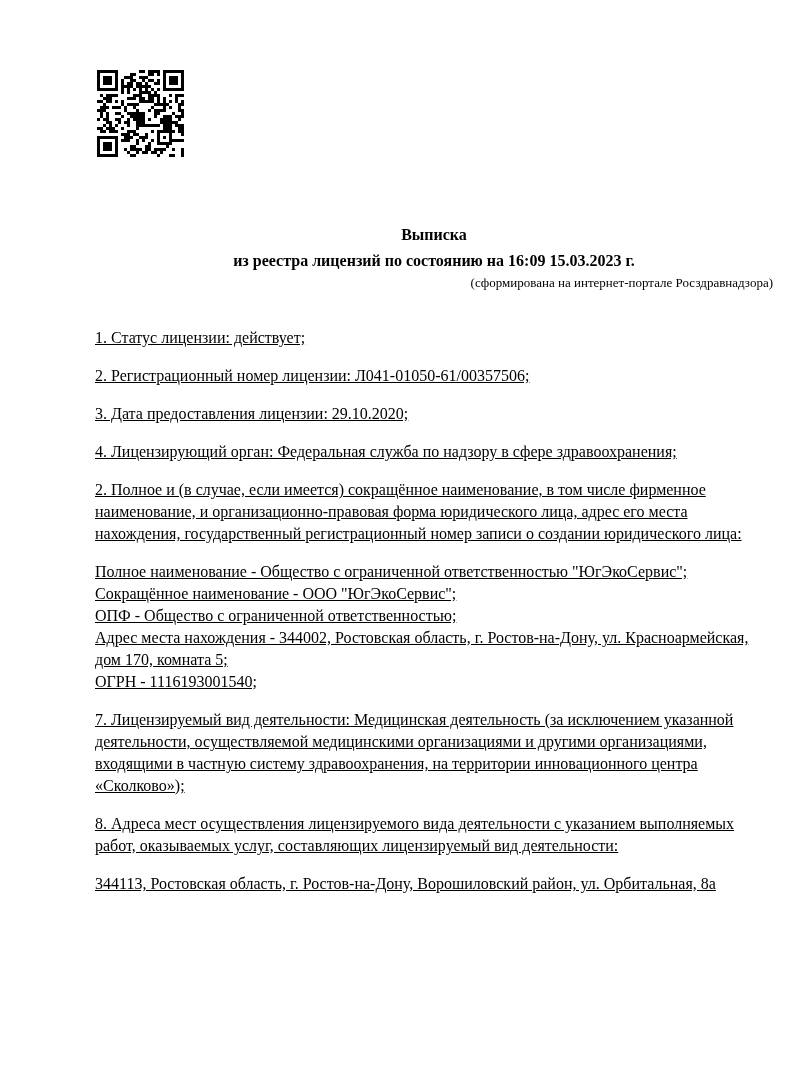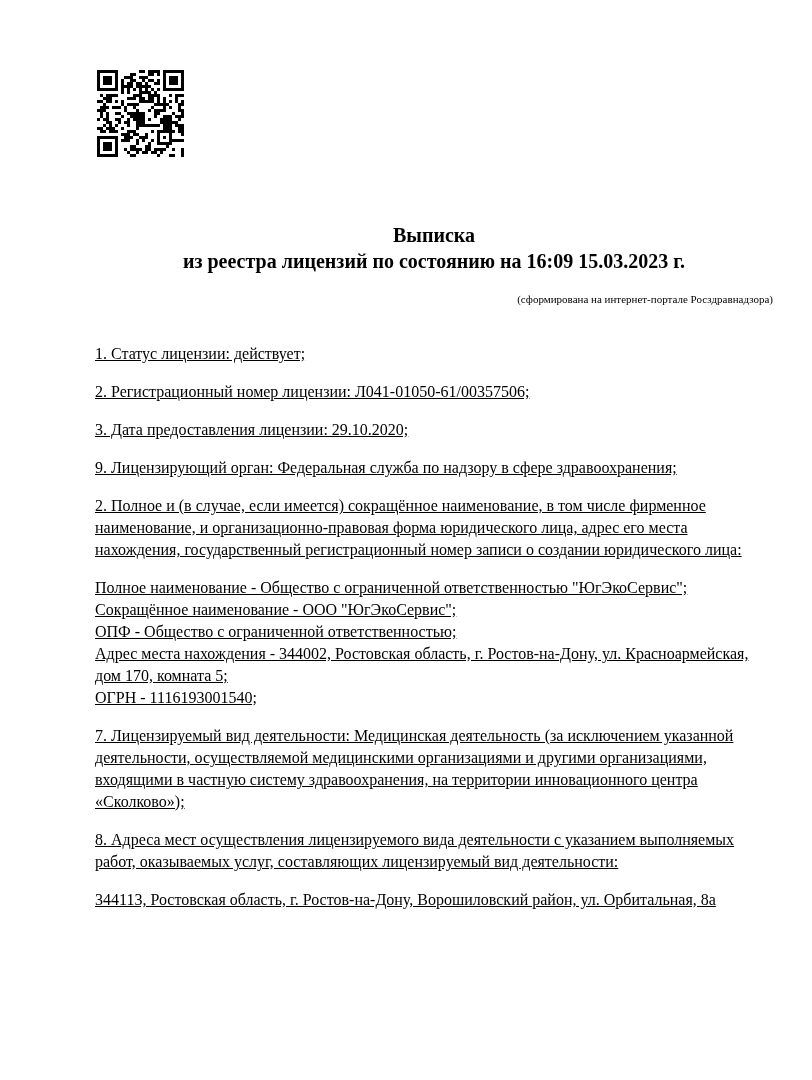--- a/index.html
+++ b/index.html
@@ -25,27 +25,27 @@
     display: block;
     width: 87px;
     height: 87px;
     margin-top: 70px;
     margin-left: 2px;
   }
   .title {
     margin-top: 65px;
     text-align: center;
     font-weight: bold;
-    font-size: 20px;
+    font-size: 16px;
     line-height: 26px;
   }
   .subtitle {
-    margin-top: 16px;
+    margin-top: 0;
     text-align: right;
-    font-size: 11px;
+    font-size: 13px;
     line-height: 18px;
   }
   .body-text {
     margin-top: 35px;
     text-decoration: underline;
   }
   .body-text p {
     margin: 0 0 16px 0;
   }
   .company-block div {
@@ -478,21 +478,21 @@
     <div>Выписка</div>
     <div>из реестра лицензий по состоянию на 16:09 15.03.2023 г.</div>
   </div>
 
   <div class="subtitle">(сформирована на интернет-портале Росздравнадзора)</div>
 
   <div class="body-text">
     <p>1. Статус лицензии: действует;</p>
     <p>2. Регистрационный номер лицензии: Л041-01050-61/00357506;</p>
     <p>3. Дата предоставления лицензии: 29.10.2020;</p>
-    <p>9. Лицензирующий орган: Федеральная служба по надзору в сфере здравоохранения;</p>
+    <p>4. Лицензирующий орган: Федеральная служба по надзору в сфере здравоохранения;</p>
     <p>2. Полное и (в случае, если имеется) сокращённое наименование, в том числе фирменное наименование, и организационно-правовая форма юридического лица, адрес его места нахождения, государственный регистрационный номер записи о создании юридического лица:</p>
 
     <div class="company-block">
       <div>Полное наименование - Общество с ограниченной ответственностью "ЮгЭкоСервис";</div>
       <div>Сокращённое наименование - ООО "ЮгЭкоСервис";</div>
       <div>ОПФ - Общество с ограниченной ответственностью;</div>
       <div>Адрес места нахождения - 344002, Ростовская область, г. Ростов-на-Дону, ул. Красноармейская, дом 170, комната 5;</div>
       <div>ОГРН - 1116193001540;</div>
     </div>
 

